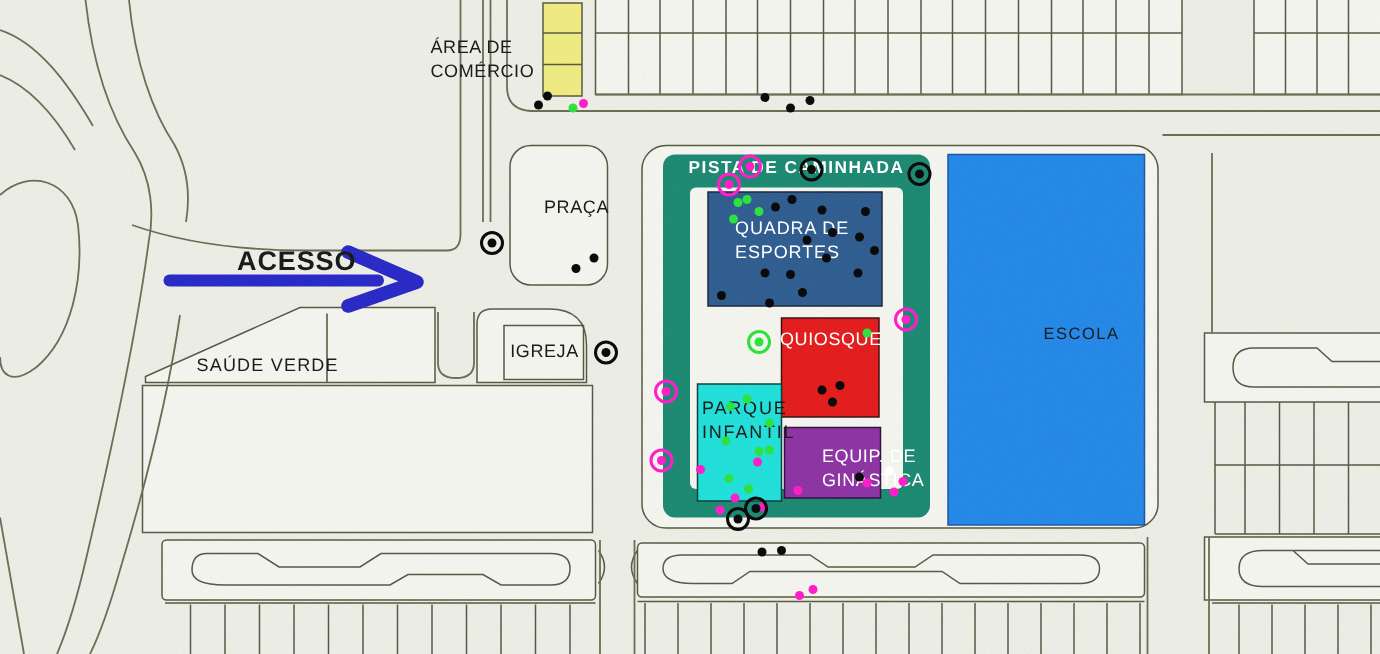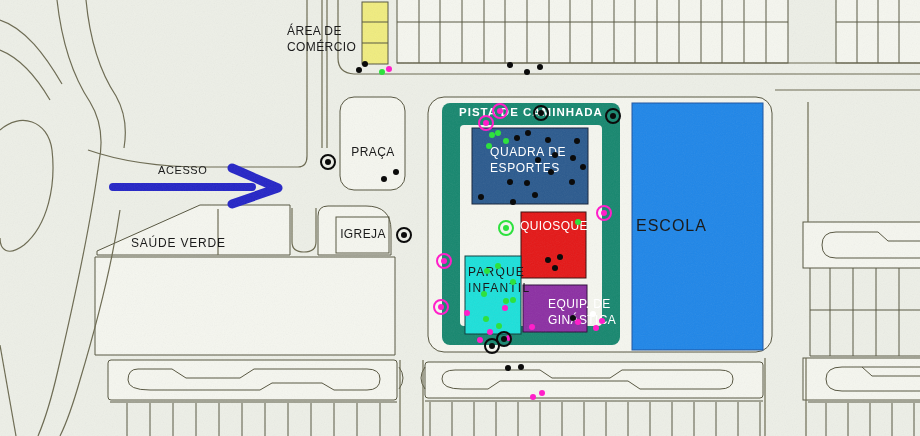--- a/index.html
+++ b/index.html
@@ -1,31 +1,31 @@
 <!DOCTYPE html>
 <html><head>
 <meta charset="utf-8">
 <style>
   html,body{margin:0;padding:0;}
   body{font-family:"Liberation Sans",sans-serif;}
   .stage{position:relative;width:920px;height:436px;background:#edefe7;overflow:hidden;}
   .stage svg{position:absolute;left:0;top:0;}
   .lbl{position:absolute;color:#1b1b1b;font-size:12px;line-height:1.3;letter-spacing:.4px;white-space:pre-line;pointer-events:none;}
   #lbl-comercio{left:287px;top:24px;}
-  #lbl-praca{left:340px;top:145px;width:66px;text-align:center;}
-  #lbl-acesso{left:158px;top:163px;font-weight:normal;font-size:11px;letter-spacing:.6px;}
+  #lbl-praca{left:340px;top:131px;width:66px;text-align:right;}
+  #lbl-acesso{left:158px;top:163px;font-weight:bold;font-size:18px;letter-spacing:.6px;}
   #lbl-verde{left:131px;top:236px;letter-spacing:.8px;}
   #lbl-posto{left:226px;top:219px;}
   #lbl-igreja{left:336px;top:227px;width:54px;text-align:center;}
   #lbl-pista{left:443px;top:105px;width:176px;text-align:center;color:#fff;font-weight:bold;font-size:11.5px;letter-spacing:1px;}
   #lbl-quadra{left:490px;top:145px;color:#fff;letter-spacing:.6px;}
   #lbl-quiosque{left:520px;top:219px;width:67px;text-align:center;color:#fff;}
   #lbl-parque{left:468px;top:265px;letter-spacing:1.2px;}
   #lbl-equip{left:548px;top:297px;color:#fff;}
-  #lbl-escola{left:636px;top:216px;width:80px;text-align:left;letter-spacing:1px;font-size:16px;}
+  #lbl-escola{left:681px;top:216px;width:80px;text-align:center;letter-spacing:1px;font-size:11px;}
   #dots-layer{position:absolute;left:0;top:0;width:920px;height:436px;pointer-events:none;}
   .dot{position:absolute;width:6px;height:6px;border-radius:50%;}
   .cdot{position:absolute;width:16px;height:16px;border-radius:50%;border:2.5px solid #000;box-sizing:border-box;display:flex;align-items:center;justify-content:center;}
   .cdot i{width:6px;height:6px;border-radius:50%;display:block;}
 </style>
 </head>
 <body>
 
 <div class="stage">
   <svg width="920" height="436" viewBox="0 0 920 436">

